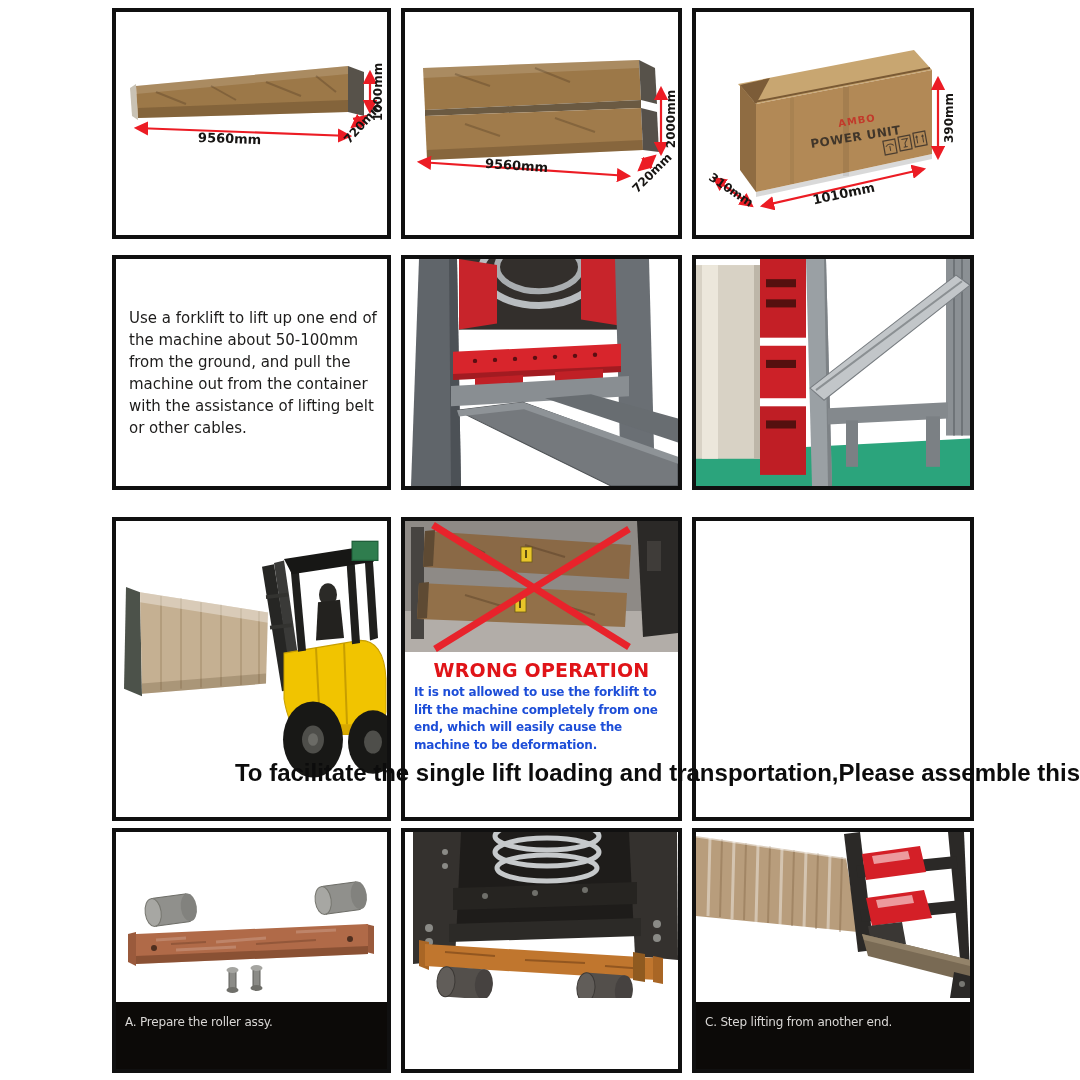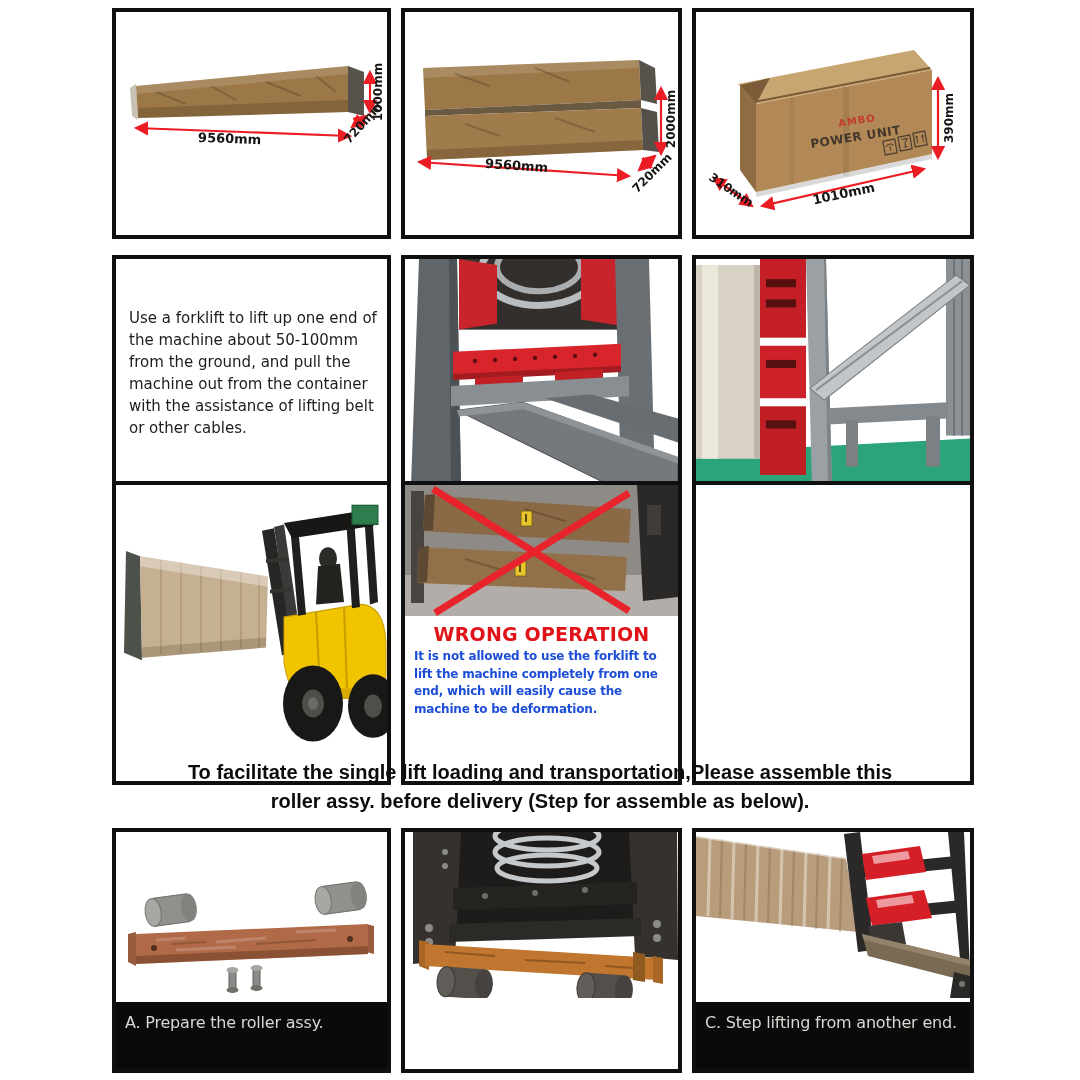--- a/index.html
+++ b/index.html
@@ -3,33 +3,33 @@
 <meta charset="utf-8">
 <style>
   html,body{margin:0;padding:0;background:#ffffff;}
   body{width:1080px;height:1080px;position:relative;font-family:"DejaVu Sans",sans-serif;overflow:hidden;}
   .panel{position:absolute;border:4px solid #101010;background:#ffffff;box-sizing:border-box;overflow:hidden;}
   .c1{left:112px;width:279px}
   .c2{left:401px;width:281px}
   .c3{left:692px;width:282px}
   .r1{top:8px;height:231px}
   .r2{top:255px;height:235px}
-  .r3{top:481px;height:304px}
+  .r3{top:517px;height:304px}
   .r4{top:828px;height:245px}
   .panel svg{display:block;}
   .dim{position:absolute;font-weight:700;font-size:13px;color:#171513;white-space:nowrap;transform-origin:50% 50%;}
   .dim.small{font-size:12px;}
   .boxbrand{position:absolute;font-weight:700;font-size:10px;letter-spacing:1px;color:#c23a2b;transform-origin:50% 50%;}
   .boxproduct{position:absolute;font-weight:700;font-size:12px;letter-spacing:.5px;color:#41362a;transform-origin:50% 50%;}
   .instr-text{padding:48px 10px 0 13px;font-size:15px;line-height:22px;color:#1d1c1b;}
   .wrong-title{margin:7px 0 2px 0;text-align:center;font-size:19px;font-weight:700;color:#e01418;letter-spacing:.2px;}
   .wrong-text{margin:3px 9px 16px 9px;font-size:12px;line-height:17.5px;font-weight:700;color:#1d4ed8;letter-spacing:-.2px;}
-  .heading{position:absolute;top:758px;left:0;width:1080px;text-align:center;font-weight:700;font-size:20px;line-height:29px;color:#0c0c0c;font-family:"Liberation Sans","DejaVu Sans",sans-serif;}
+  .heading{position:absolute;top:758px;left:0;width:1080px;text-align:right;font-weight:700;font-size:24px;line-height:29px;color:#0c0c0c;font-family:"Liberation Sans","DejaVu Sans",sans-serif;}
   .caption-bar{position:absolute;left:-4px;right:-4px;bottom:-4px;height:71px;background:#0c0a08;color:#d9d7d5;
-    font-size:16px;line-height:19px;letter-spacing:-.2px;padding:11px 10px 8px 13px;box-sizing:border-box;}
+    font-size:12px;line-height:19px;letter-spacing:-.2px;padding:11px 10px 8px 13px;box-sizing:border-box;}
   .photo-area{position:absolute;left:0;top:0;right:0;height:166px;background:#fff;}
 </style>
 </head>
 <body>
 
 <div class="panel c1 r1">
   <svg width="100%" height="100%" viewBox="0 0 271 223" preserveAspectRatio="none">
     <defs>
       <marker id="p1a" viewBox="0 0 10 10" refX="8.5" refY="5" markerWidth="6.5" markerHeight="6.5" orient="auto-start-reverse">
         <path d="M0,0L10,5L0,10z" fill="#ec1c24"></path>
@@ -236,21 +236,20 @@
     </g>
   </svg>
   <div class="wrong-title">WRONG OPERATION</div>
   <div class="wrong-text">It is not allowed to use the forklift to lift the machine completely from one end, which will easily cause the machine to be deformation.</div>
 </div>
 
 <div class="panel c3 r3"></div>
 
 <div class="heading">
   <div>To facilitate the single lift loading and transportation,Please assemble this</div>
-  <div>roller assy. before delivery (Step for assemble as below).</div>
 </div>
 
 <div class="panel c1 r4">
   <div class="photo-area">
     <svg width="100%" height="100%" viewBox="0 0 271 166" preserveAspectRatio="none">
       <rect x="0" y="0" width="271" height="166" fill="#ffffff"></rect>
       <polygon points="12,102 20,100 20,134 12,130" fill="#9a5a3c"></polygon>
       <polygon points="250,92 258,94 258,122 250,120" fill="#9a5a3c"></polygon>
       <polygon points="20,102 252,92 252,122 20,132" fill="#b06a48"></polygon>
       <polygon points="20,124 252,114 252,122 20,132" fill="rgba(70,35,18,0.35)"></polygon>

